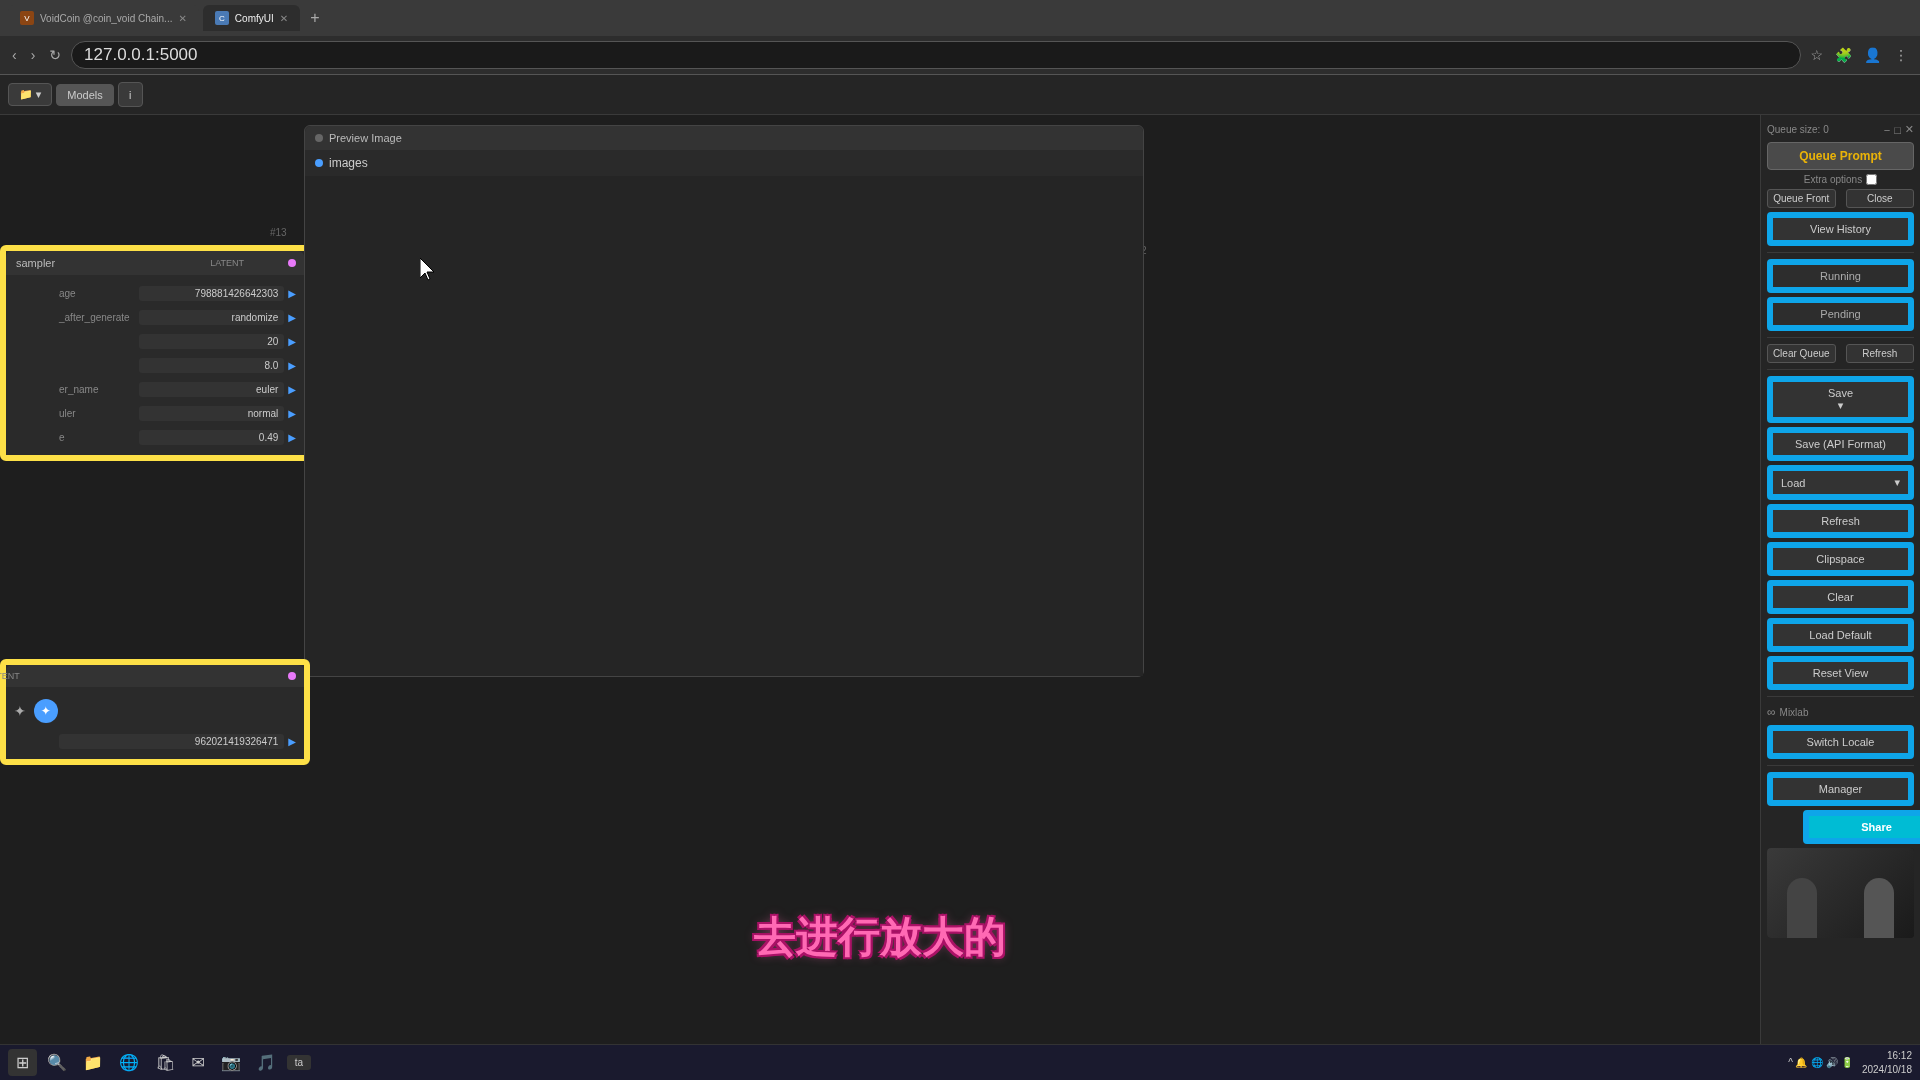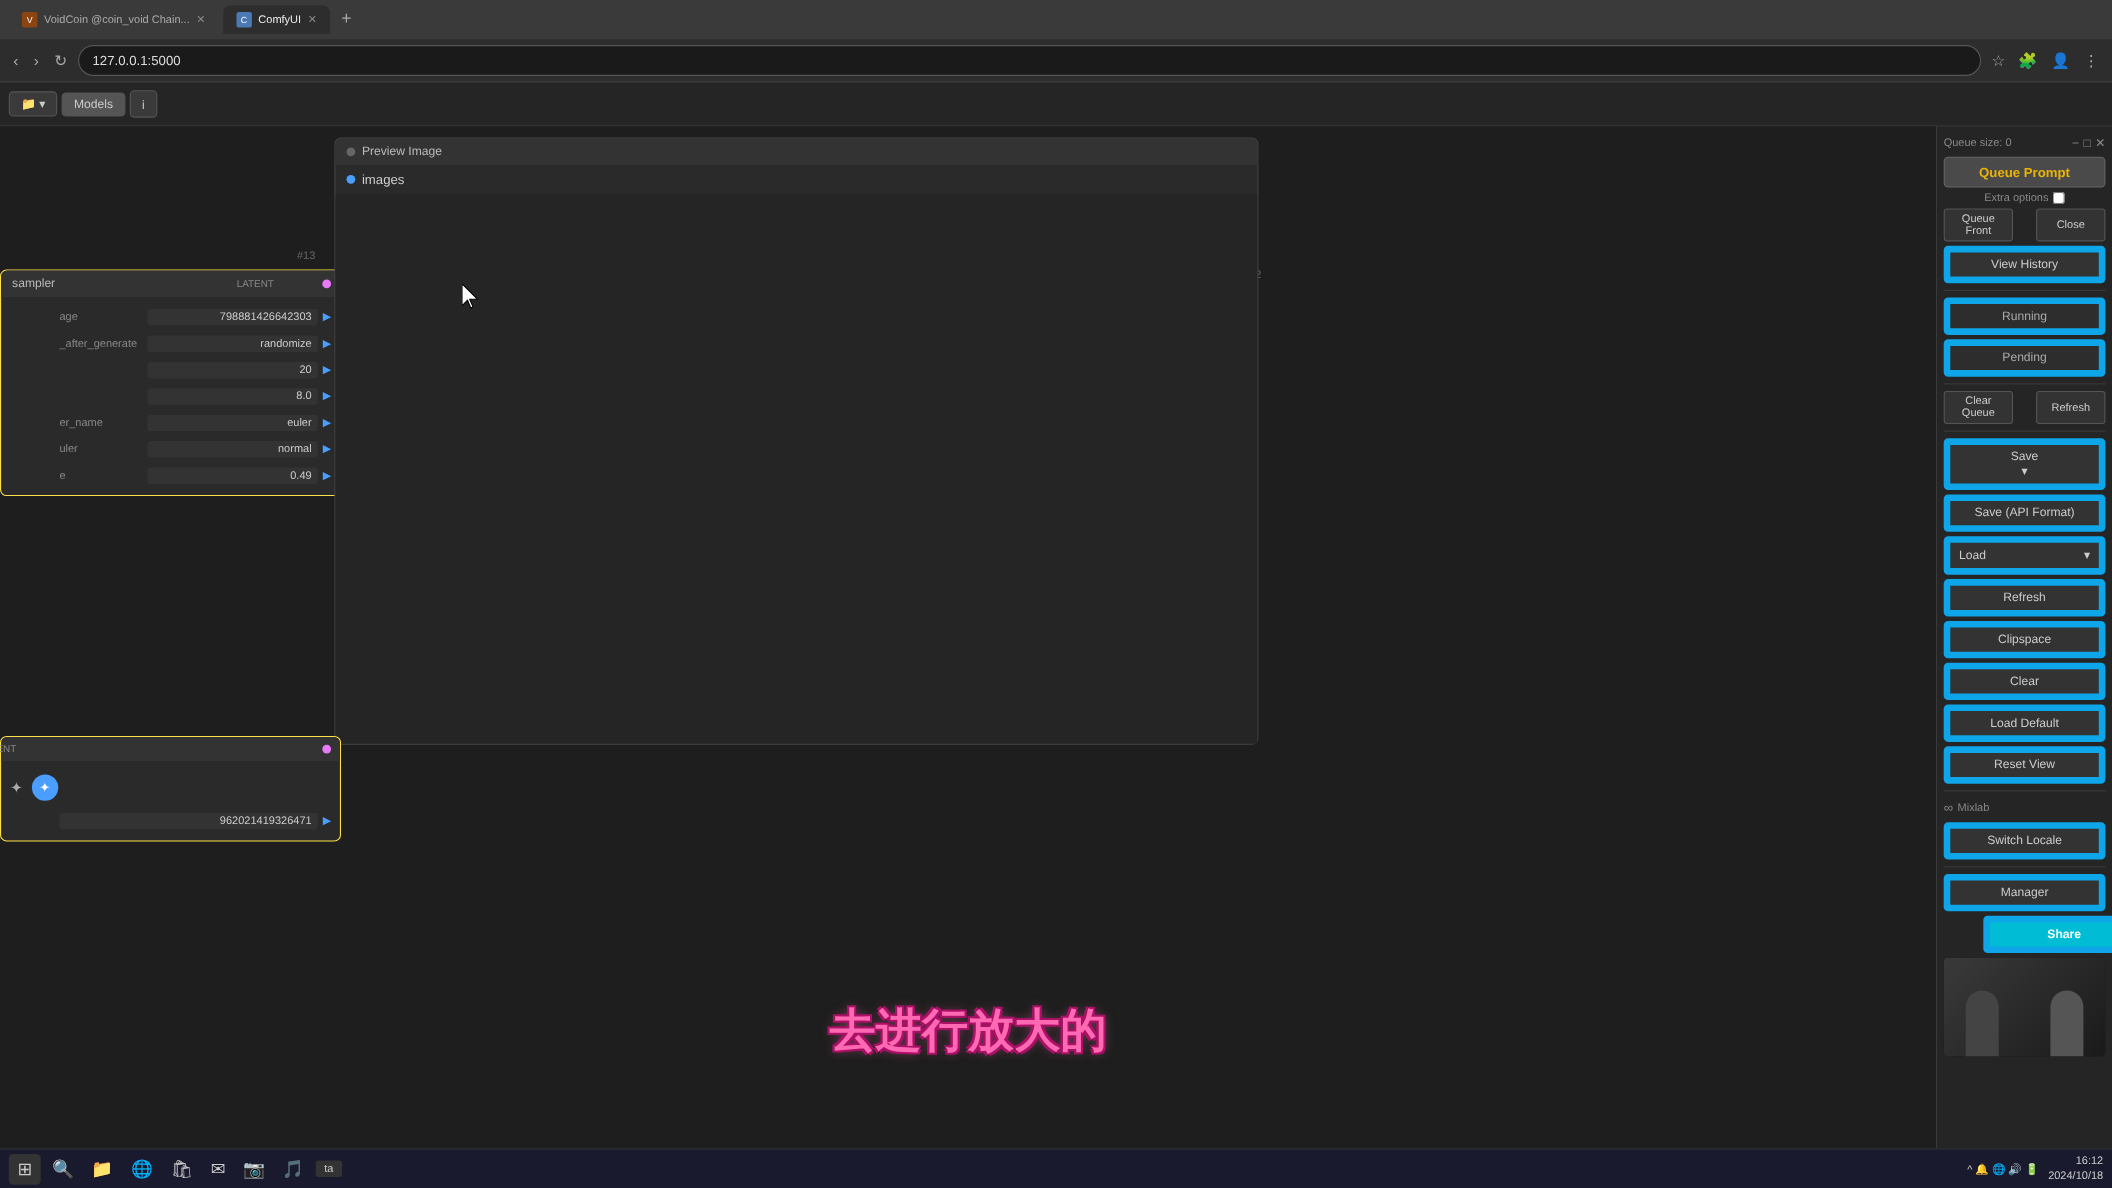--- a/index.html
+++ b/index.html
@@ -80,21 +80,21 @@
       cursor: pointer;
       padding: 2px 4px;
     }
     .address-bar {
       flex: 1;
       background: #1a1a1a;
       border: 1px solid #555;
       border-radius: 16px;
       padding: 4px 12px;
       color: #ddd;
-      font-size: 12px;
+      font-size: 17px;
       height: 28px;
     }
     .browser-actions {
       display: flex;
       gap: 4px;
       align-items: center;
     }
     .browser-action-btn {
       background: none;
       border: none;
@@ -138,21 +138,21 @@
       flex: 1;
       background: #1e1e1e;
       position: relative;
       overflow: hidden;
     }
 
     
     .node-panel {
       position: absolute;
       background: #2a2a2a;
-      border: 1px solid #fde047;
+      border: 6px solid #fde047;
       border-radius: 6px;
       width: 310px;
     }
     .node-panel-title {
       background: #333;
       padding: 6px 10px;
       border-radius: 6px 6px 0 0;
       font-size: 11px;
       color: #bbb;
       display: flex;
@@ -304,21 +304,22 @@
       gap: 4px;
       font-size: 10px;
       color: #888;
     }
     .extra-checkbox {
       width: 11px;
       height: 11px;
     }
     .small-btn-row {
       display: flex;
-      gap: 21px;
+      gap: 10px;
+      align-items: flex-end;
     }
     .small-btn {
       flex: 1;
       background: #333;
       border: 1px solid #555;
       color: #ccc;
       padding: 3px 4px;
       border-radius: 3px;
       font-size: 10px;
       cursor: pointer;

